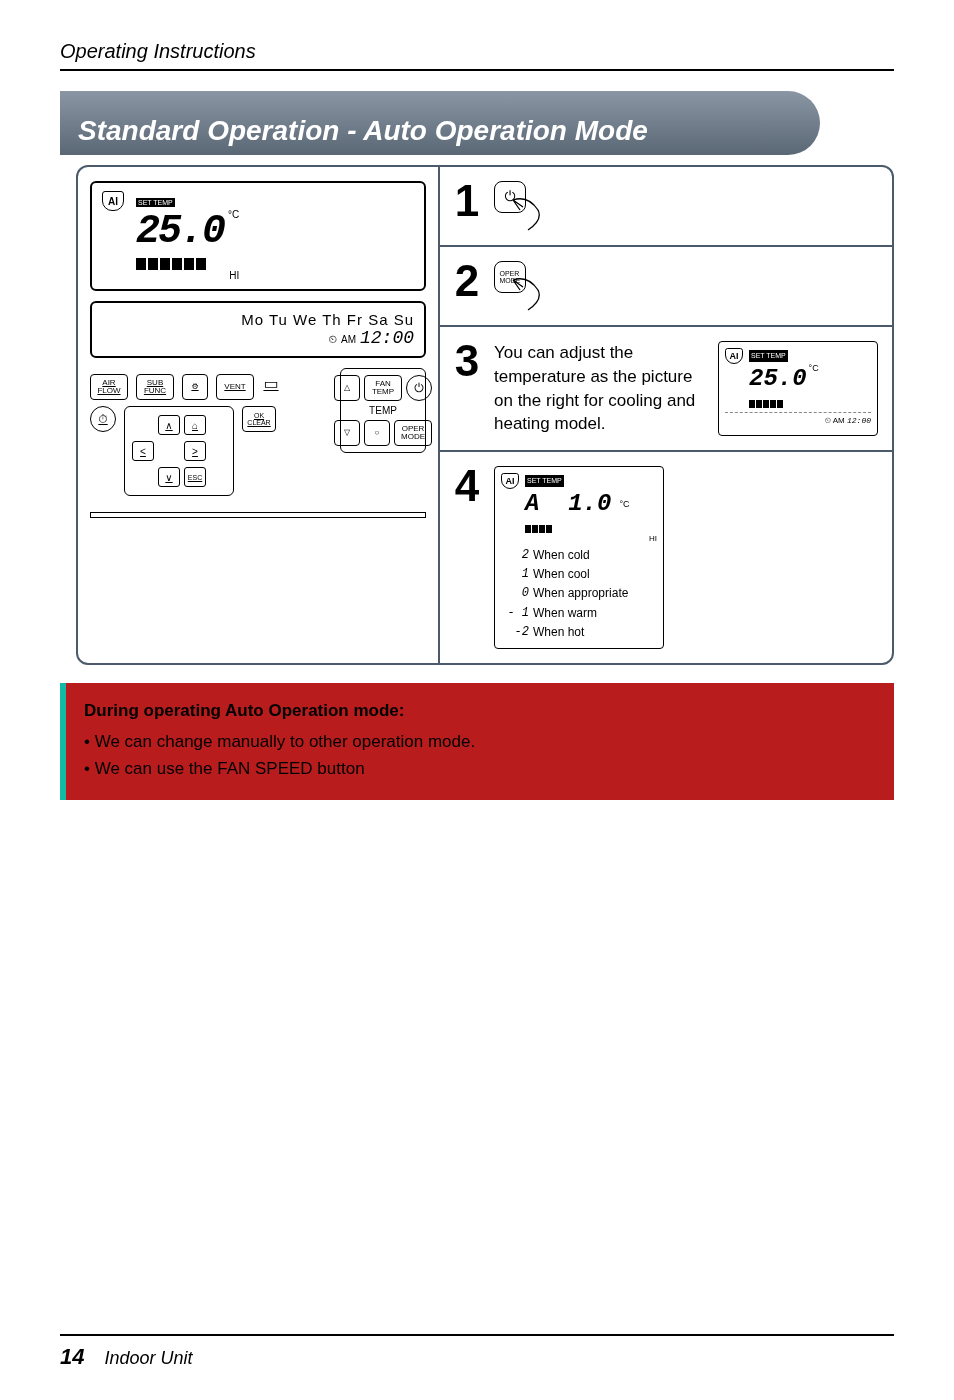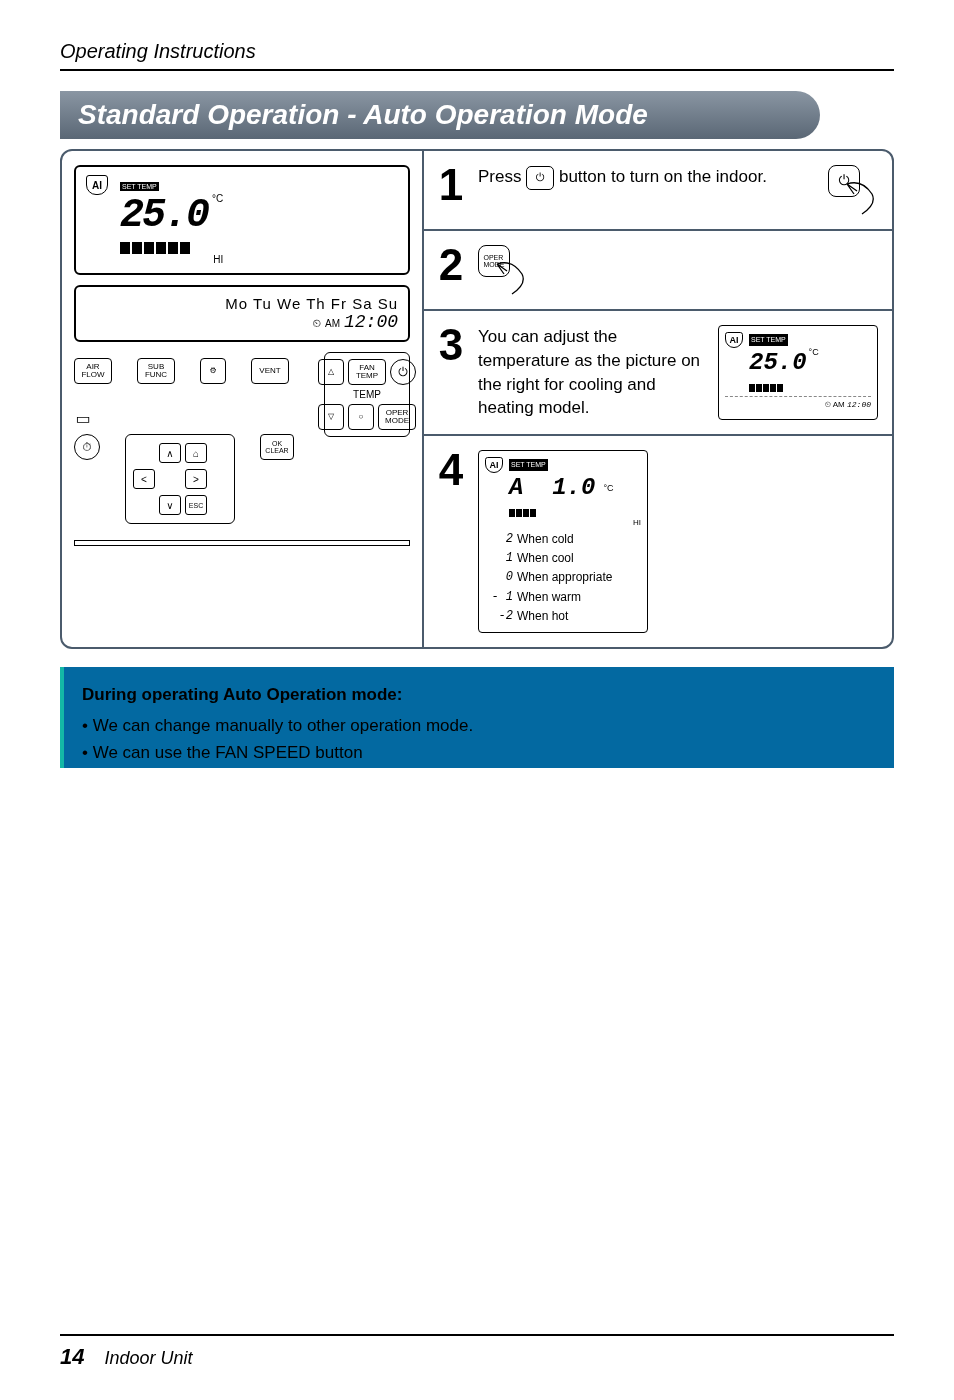--- a/index.html
+++ b/index.html
@@ -16,36 +16,37 @@
     font-style: italic;
     font-size: 20px;
     padding-bottom: 6px;
     border-bottom: 2px solid #000;
     margin-bottom: 20px;
   }
   .section-banner {
     background: #6a7786;
     background: linear-gradient(to bottom, #8a96a3 0%, #5a6775 100%);
     border-radius: 0 40px 40px 0;
-    padding: 8px 30px 8px 18px;
+    padding: 24px 30px 8px 18px;
     display: inline-block;
     width: 760px;
     margin-bottom: 10px;
   }
   .section-banner-text {
     color: #fff;
     font-style: italic;
     font-weight: bold;
     font-size: 28px;
   }
   .main-area {
     display: flex;
     border: 2px solid #4b5b6c;
     border-radius: 12px;
     overflow: hidden;
+    margin-left: 16px;
   }
   .remote-col {
     width: 360px;
     padding: 14px 12px;
     display: flex;
     flex-direction: column;
     gap: 10px;
   }
   .steps-col {
     flex: 1;
@@ -126,21 +127,21 @@
     font-style: italic;
     font-size: 18px;
     text-align: right;
   }
   .lcd-bars {
     display:flex; gap:2px; margin-top:4px;
   }
   .lcd-bars span { width:10px; height:12px; background:#000; }
   .lcd-days { text-align:right; font-size:15px; letter-spacing:1px; }
 
-  .btn-row { display:flex; gap:25px; flex-wrap:wrap; margin-top:6px; }
+  .btn-row { display:flex; gap:8px; flex-wrap:wrap; margin-top:6px;text-decoration:underline; }
   .rbtn {
     border:1.5px solid #000; border-radius:4px;
     min-width:38px; height:26px; font-size:8px; line-height:1;
     display:flex; align-items:center; justify-content:center; text-align:center;
     padding:2px 3px;
   }
   .rbtn.small { min-width:26px; }
   .rbtn.round { border-radius:50%; width:26px; height:26px; min-width:26px; font-size:12px;}
   .cluster {
     display:flex; gap:6px; align-items:flex-start;
@@ -159,24 +160,24 @@
   .arrow-pad .ab{ border:1px solid #000; border-radius:3px; width:22px; height:20px; display:flex; align-items:center; justify-content:center; font-size:10px;}
   .mini-lcd {
     border:1.5px solid #000; border-radius:4px; padding:6px; width:160px; font-size:10px;
   }
   .mini-lcd .t { font-family:"Courier New",monospace; font-style:italic; font-size:24px; font-weight:bold;}
   .legend { font-size:12px; line-height:1.6; }
   .legend .row{ display:flex; align-items:center; gap:4px; white-space:nowrap;}
   .legend .sym{ font-family:"Courier New",monospace; font-style:italic; width:28px; text-align:right; display:inline-block;}
 
   .note-box {
-    background:#0369a1;
-    padding:14px 18px 2px 18px;
+    background:#b91c1c;
+    padding:14px 18px 18px 18px;
     margin-top:18px;
-    border-left:4px solid #14b8a6;
+    border-left:6px solid #14b8a6;
     font-size:17px;
     line-height:1.6;
   }
   .note-box .h { font-weight:bold; margin-bottom:4px;}
 
   .footer {
     position:absolute;
     bottom:30px; left:60px; right:60px;
     border-top:2px solid #000;
     padding-top:8px;
@@ -277,25 +278,20 @@
     </div>
 
     <div style="border-top:1.5px solid #000; border-bottom:1.5px solid #000; height:6px; border-left:1.5px solid #000; border-right:1.5px solid #000; margin-top:6px;"></div>
   </div>
 
   <div class="steps-col">
 
     <div class="step">
       <div class="step-num">1</div>
       <div class="step-body">
-        <div class="step-text">
-          <span>Press </span>
-          <span class="inline-btn">⏻</span>
-          <span> button to turn on the indoor.</span>
-        </div>
         <div class="press-icon">
           <div class="bubble">
               <span>⏻</span>
             </div>
           <svg width="40" height="40" viewBox="0 0 40 40">
               <path d="M5 5 Q 20 0 30 15 Q 35 25 20 35 M5 5 L 15 12 M5 5 L 12 15" stroke="#000" fill="none" stroke-width="1.3"></path>
             </svg>
         </div>
       </div>
     </div>

